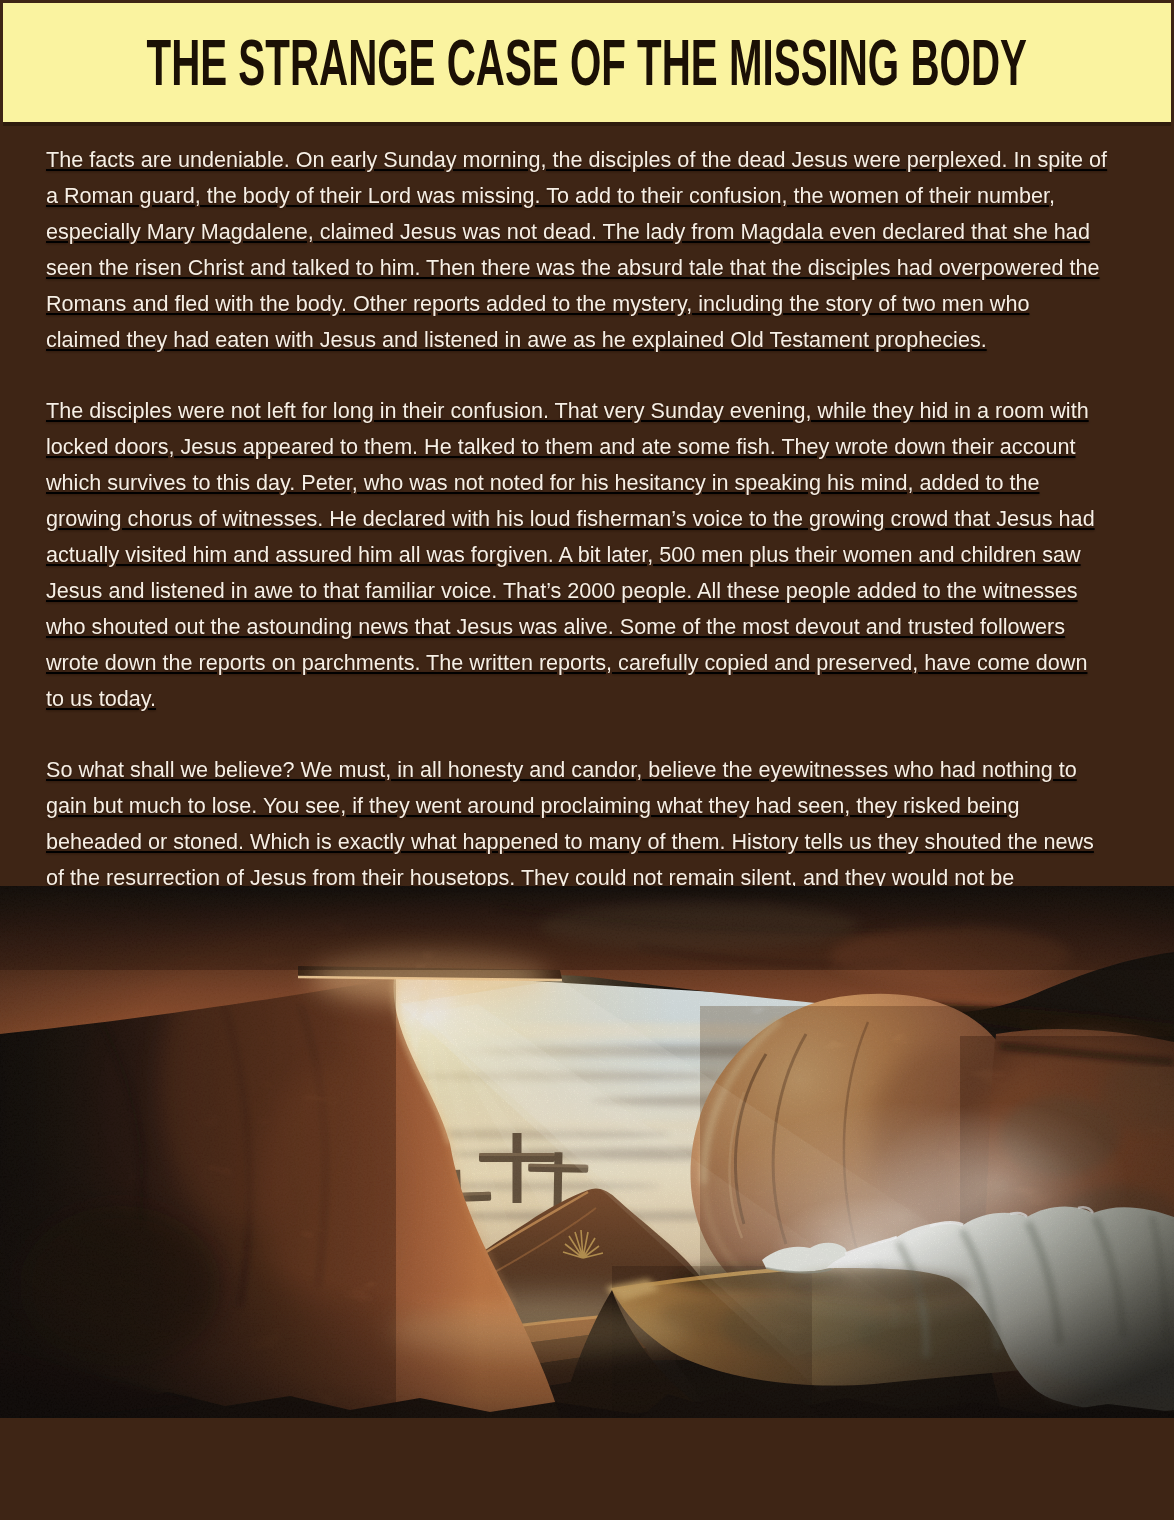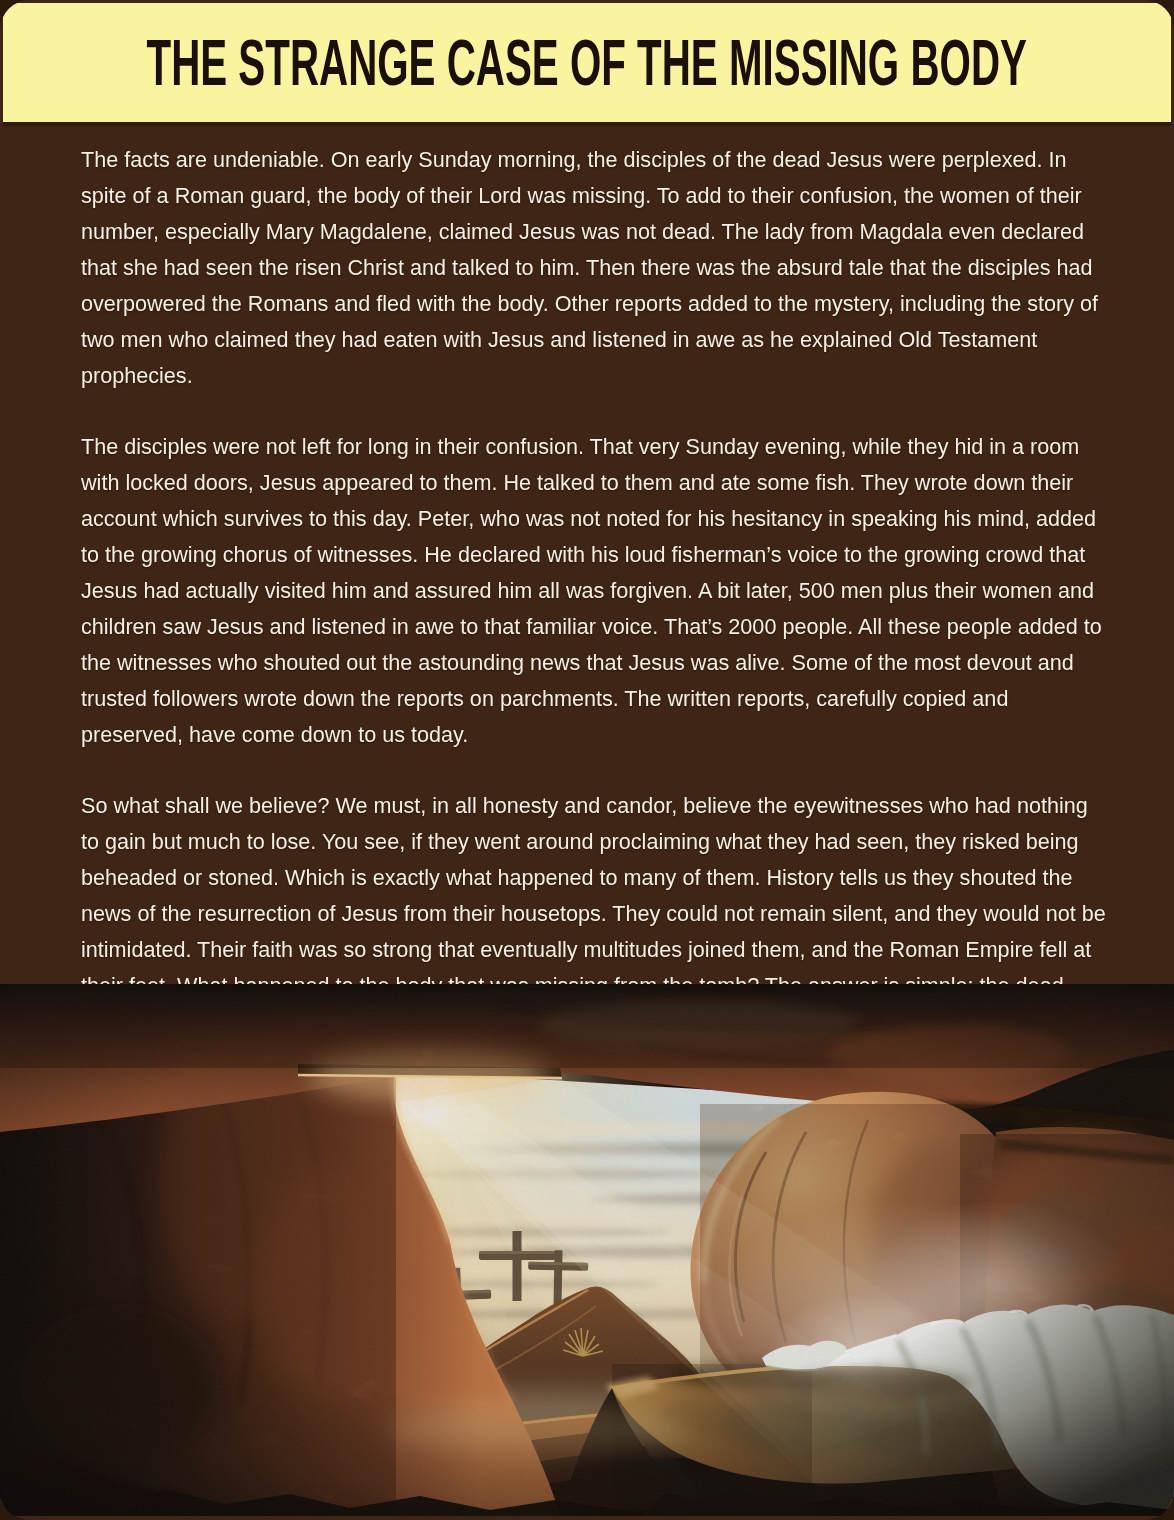--- a/index.html
+++ b/index.html
@@ -1,33 +1,33 @@
 <!DOCTYPE html>
 <html><head>
 <meta charset="utf-8">
 <style>
   html,body{margin:0;padding:0;background:#2a1a0e;}
   .page{
     width:1174px;height:1520px;margin:0 auto;position:relative;overflow:hidden;
-    background:#3e2515;font-family:"Liberation Sans",sans-serif;border-radius:30px;
+    background:#3e2515;font-family:"Liberation Sans",sans-serif;
   }
   
   .banner{
     box-sizing:border-box;margin:3px 3px 0 3px;height:123px;
     background:#faf3a0;border-bottom:4px solid #2f1c0e;
     display:flex;align-items:center;justify-content:center;overflow:hidden;
   }
   .banner h1{
     margin:0;font-size:64px;line-height:1;font-weight:700;color:#1b1005;
     white-space:nowrap;transform:scaleX(.63);transform-origin:center;
     letter-spacing:0;
   }
   
   .article{
-    box-sizing:border-box;height:858px;padding:16px 66px 0 81px;overflow:hidden;
+    box-sizing:border-box;height:760px;padding:16px 66px 0 46px;overflow:hidden;text-decoration:underline;
   }
   .article p{
     margin:0 0 35px 0;font-size:21.6px;line-height:36px;color:#f6efe5;
     text-shadow:0 1px 2px rgba(25,10,0,.5);
   }
   
   figure.photo{margin:0;width:1174px;height:532px;display:block;}
   figure.photo svg{display:block;}
 </style>
 </head>

